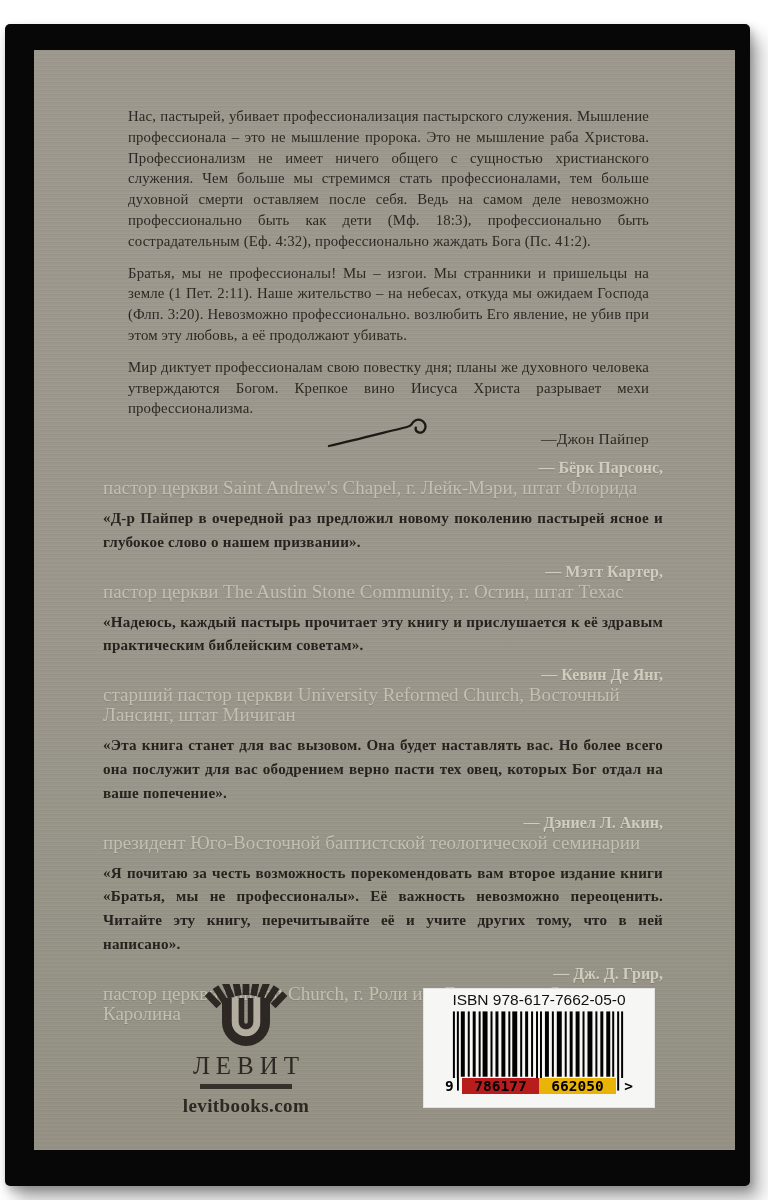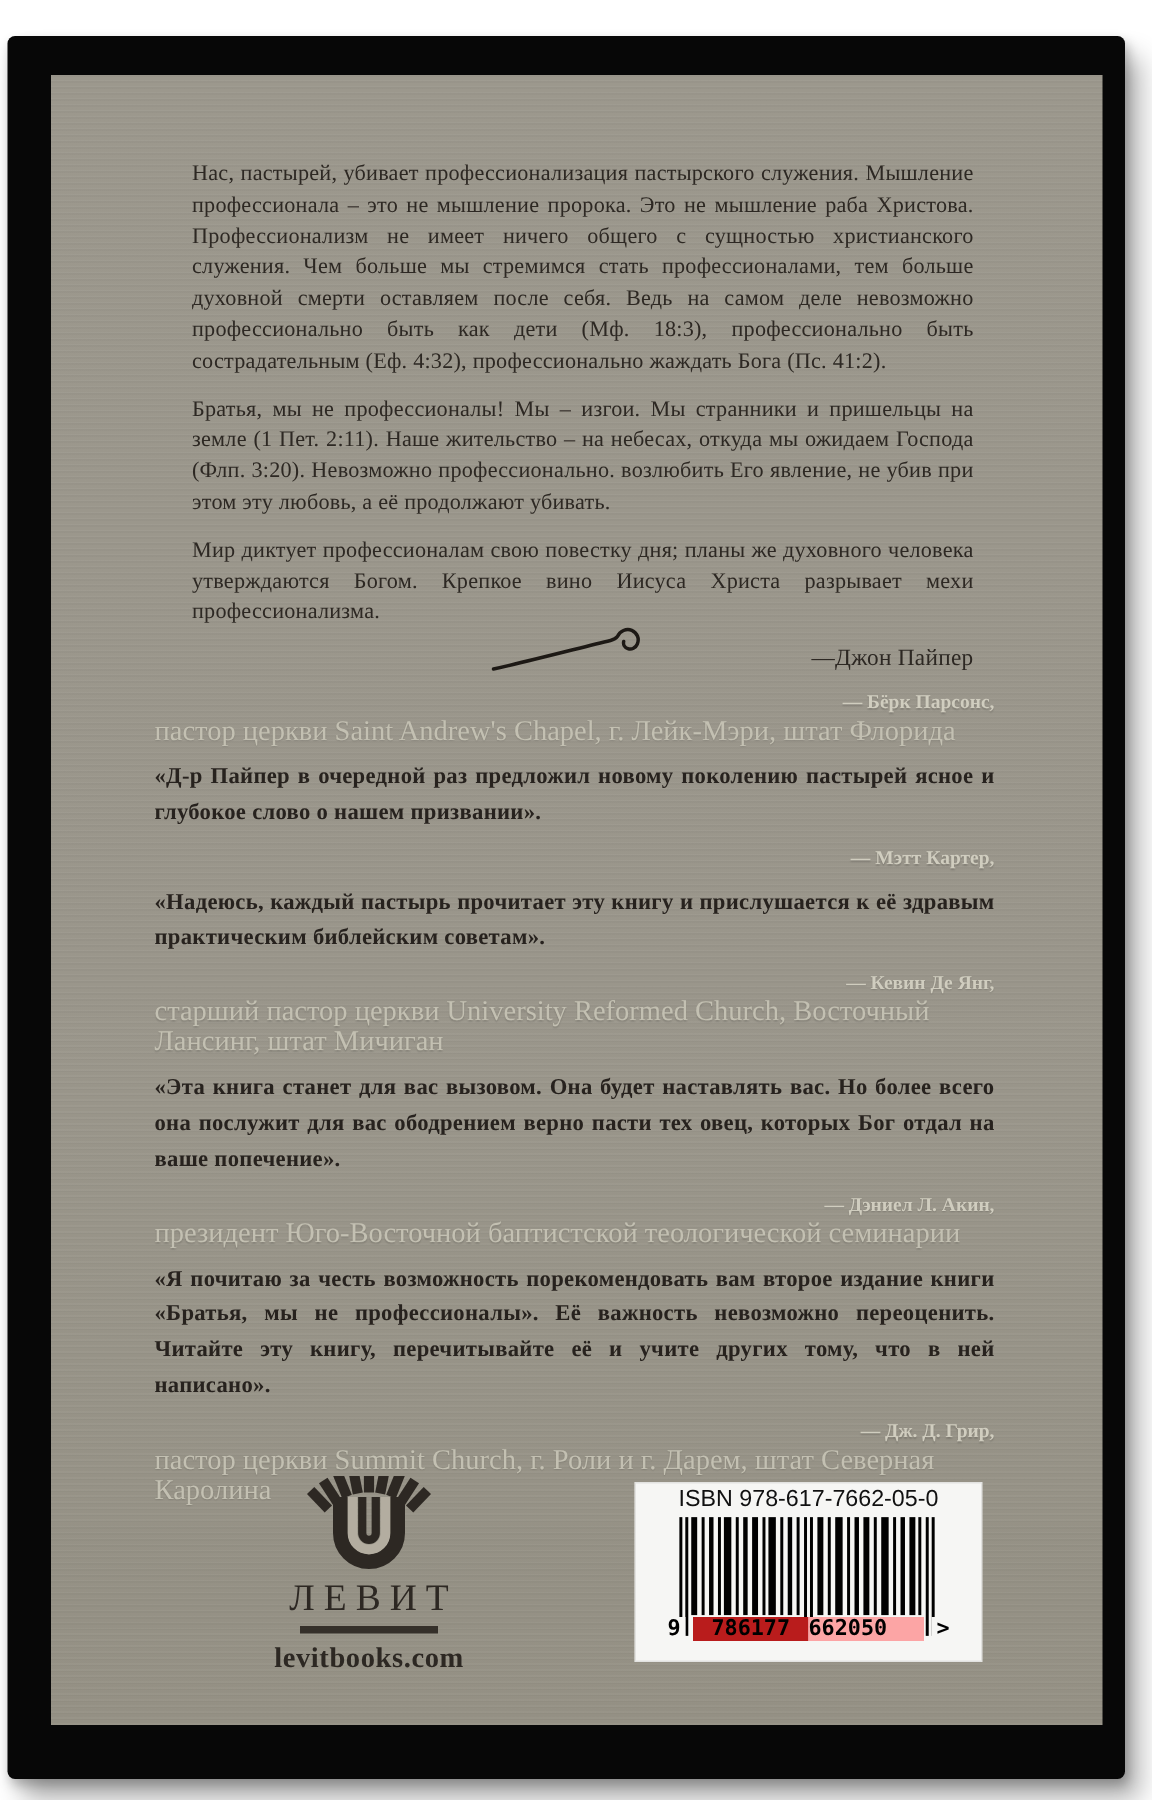--- a/index.html
+++ b/index.html
@@ -43,21 +43,21 @@
     position:absolute;left:69px;top:408px;width:560px;
   }
   .endorsement{margin:0 0 9px 0;}
   .endorsement .q{
     margin:0 0 7px 0;color:#27221e;
     font-size:15.1px;line-height:23.8px;font-weight:600;
     text-align:justify;letter-spacing:0.2px;
   }
   .endorsement .who{
     text-align:right;color:#d0cdbf;font-weight:bold;
-    font-size:13px;line-height:20px;margin:0;
+    font-size:16px;line-height:20px;margin:0;
     text-shadow:0 1px 1px rgba(0,0,0,0.15);
   }
   .endorsement .aff{
     text-align:left;color:#c3c0b2;
     font-size:19px;line-height:20px;margin:0 0 6px 0;
     text-shadow:0 1px 1px rgba(0,0,0,0.12);
   }
   
   .publisher{
     position:absolute;left:130px;top:934px;width:164px;text-align:center;color:#2d2823;
@@ -86,21 +86,21 @@
   }
   .bars-wrap{position:relative;width:188px;height:80px;margin:0 auto;}
   .digits-row{
     position:relative;width:188px;margin:-15px auto 0 auto;height:18px;
     font-family:"DejaVu Sans Mono","Liberation Mono",monospace;
     font-weight:bold;font-size:14.5px;color:#000;
     display:flex;align-items:flex-end;
   }
   .digits-row .d-left{width:12px;text-align:left;background:#f6f6f4;}
   .digits-row .d-g1{flex:1;text-align:center;background:#b91c1c;margin-left:5px;}
-  .digits-row .d-g2{flex:1;background:#fca5a5;margin-right:5px;}
+  .digits-row .d-g2{flex:1;text-align:center;background:#eab308;margin-right:5px;}
   .digits-row .d-arrow{width:12px;text-align:right;background:#f6f6f4;}
 </style>
 </head>
 <body>
 
 <div class="book-cover">
   <div class="back-panel">
 
     <div class="excerpt">
       <p>Нас, пастырей, убивает профессионализация пастырского служения. Мышление профессионала – это не мышление пророка. Это не мышление раба Христова. Профессионализм не имеет ничего общего с сущностью христианского служения. Чем больше мы стремимся стать профессионалами, тем больше духовной смерти оставляем после себя. Ведь на самом деле невозможно профессионально быть как дети (Мф. 18:3), профессионально быть сострадательным (Еф. 4:32), профессионально жаждать Бога (Пс. 41:2).</p>
@@ -118,20 +118,21 @@
     <div class="quotes">
 
       <div class="endorsement">
         <p class="who">— Бёрк Парсонс,</p>
         <p class="aff">пастор церкви Saint Andrew's Chapel, г. Лейк-Мэри, штат Флорида</p>
       </div>
 
       <div class="endorsement">
         <p class="q">«Д-р Пайпер в очередной раз предложил новому поколению пастырей ясное и глубокое слово о нашем призвании».</p>
         <p class="who">— Мэтт Картер,</p>
+        <p class="aff">пастор церкви The Austin Stone Community, г. Остин, штат Техас</p>
       </div>
 
       <div class="endorsement">
         <p class="q">«Надеюсь, каждый пастырь прочитает эту книгу и прислушается к её здравым практическим библейским советам».</p>
         <p class="who">— Кевин Де Янг,</p>
         <p class="aff">старший пастор церкви University Reformed Church, Восточный Лансинг, штат Мичиган</p>
       </div>
 
       <div class="endorsement">
         <p class="q">«Эта книга станет для вас вызовом. Она будет наставлять вас. Но более всего она послужит для вас ободрением верно пасти тех овец, которых Бог отдал на ваше попечение».</p>

